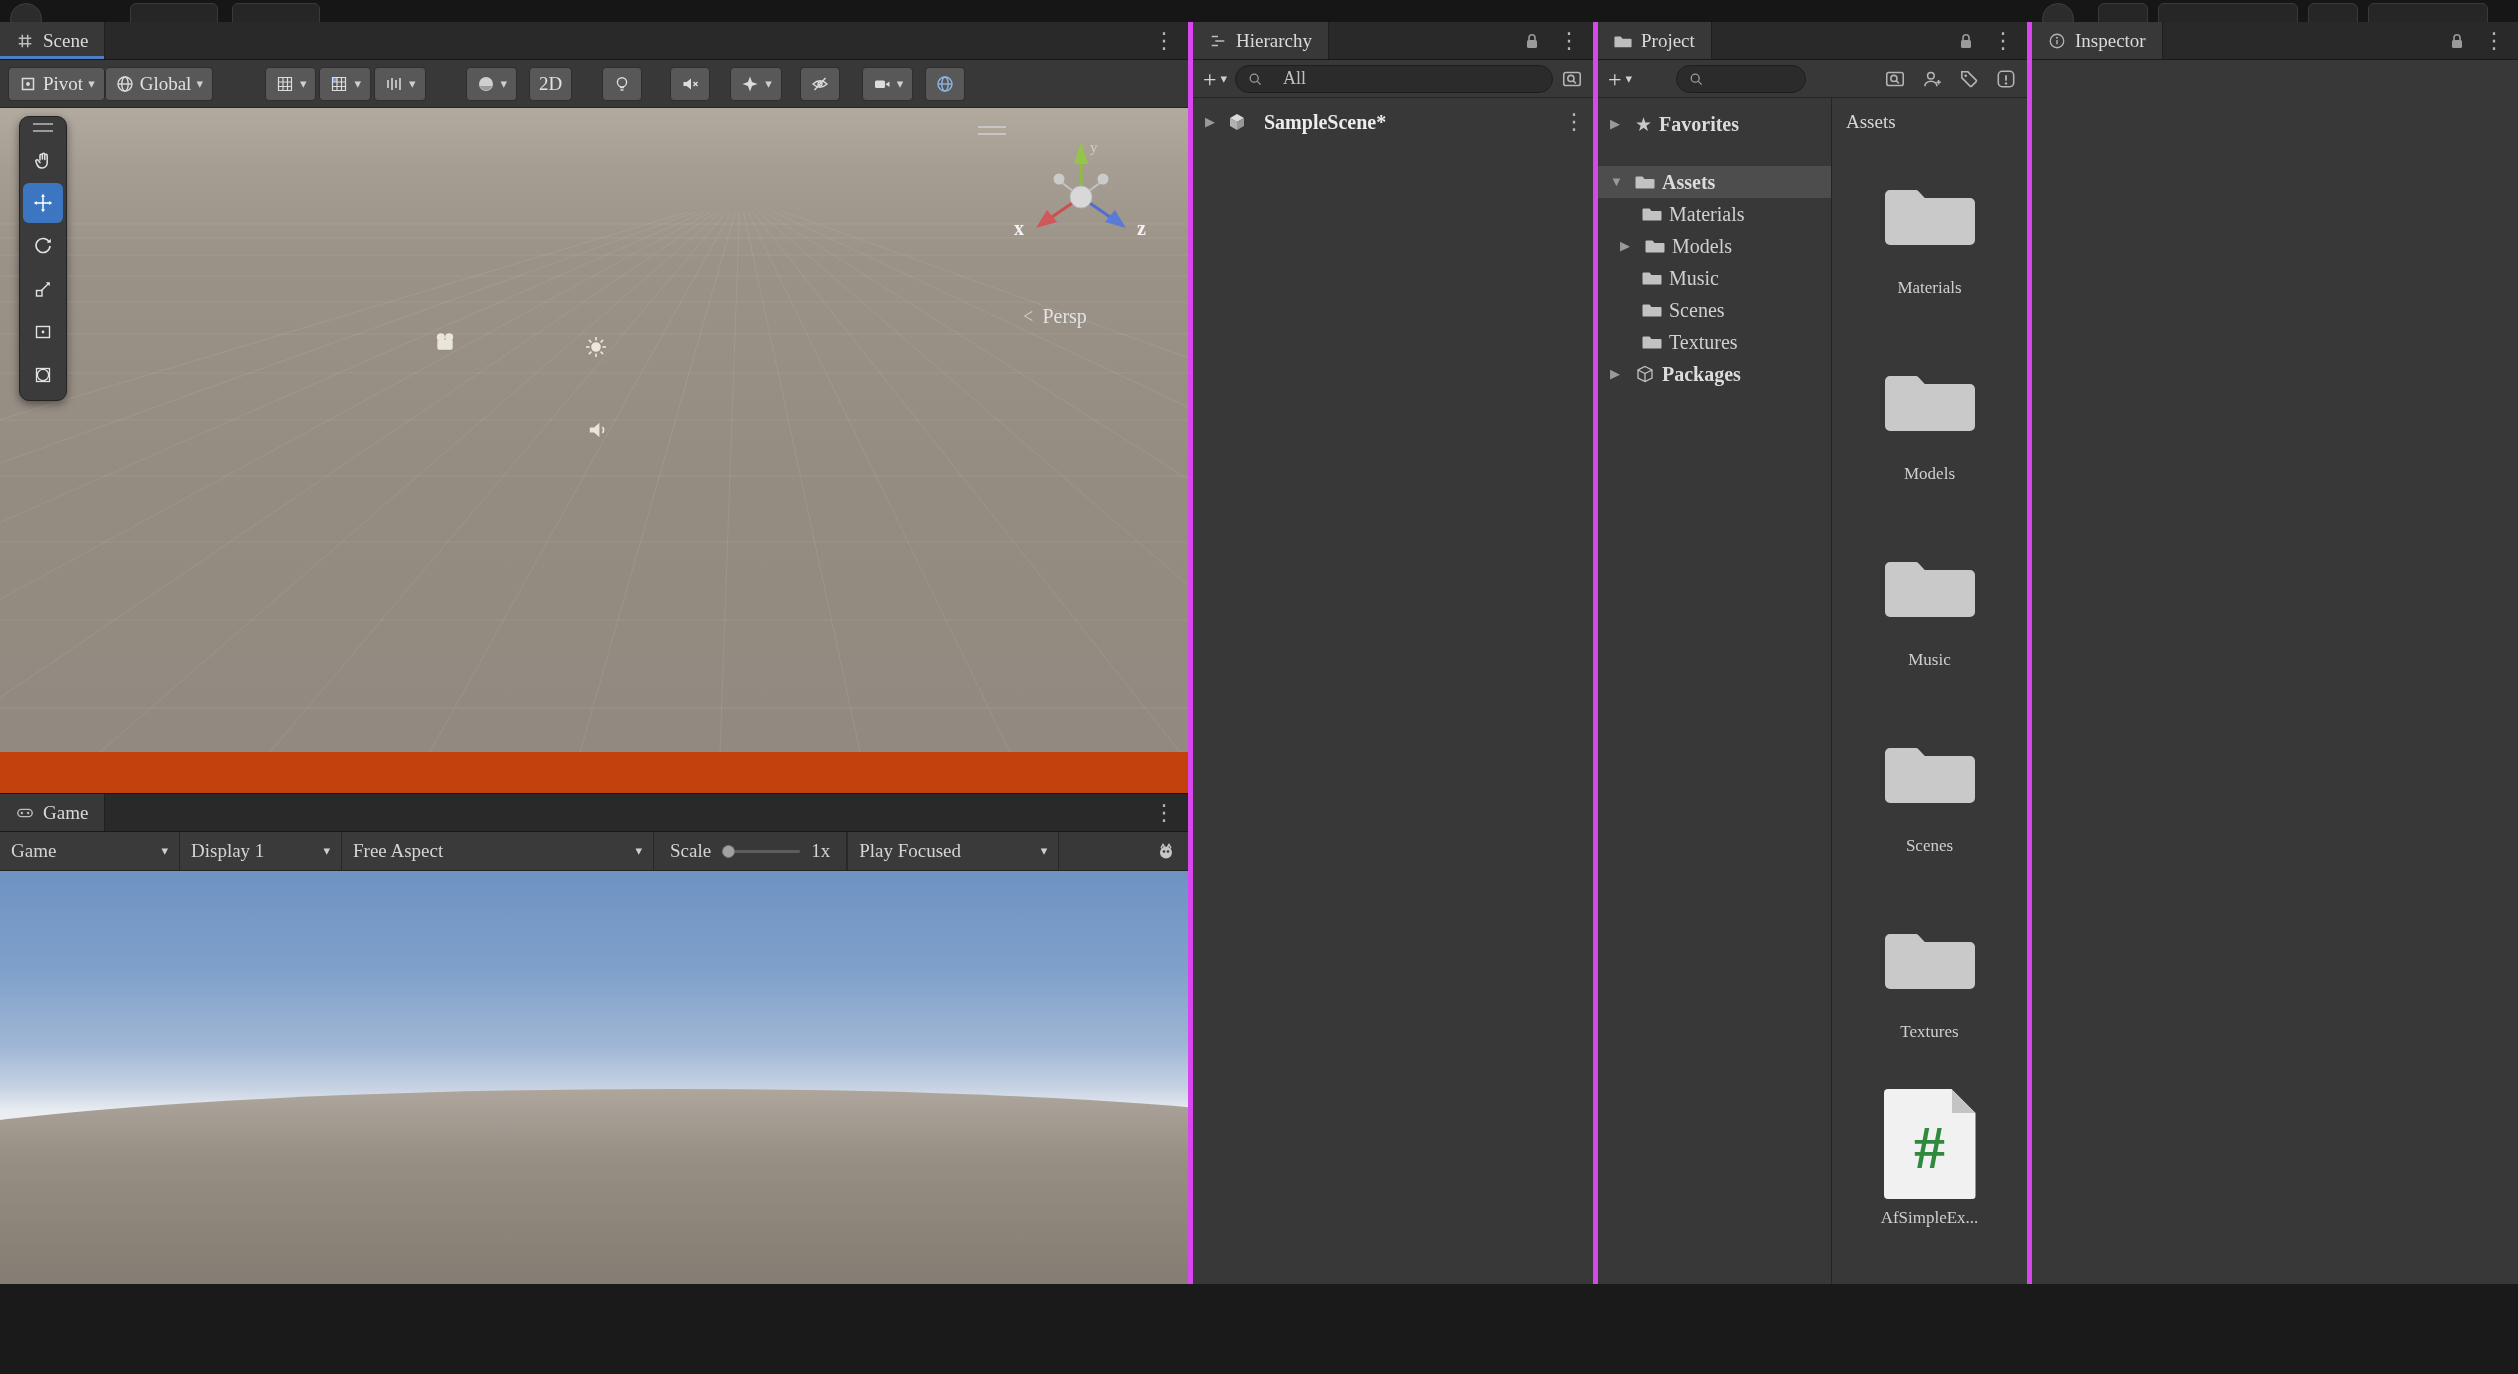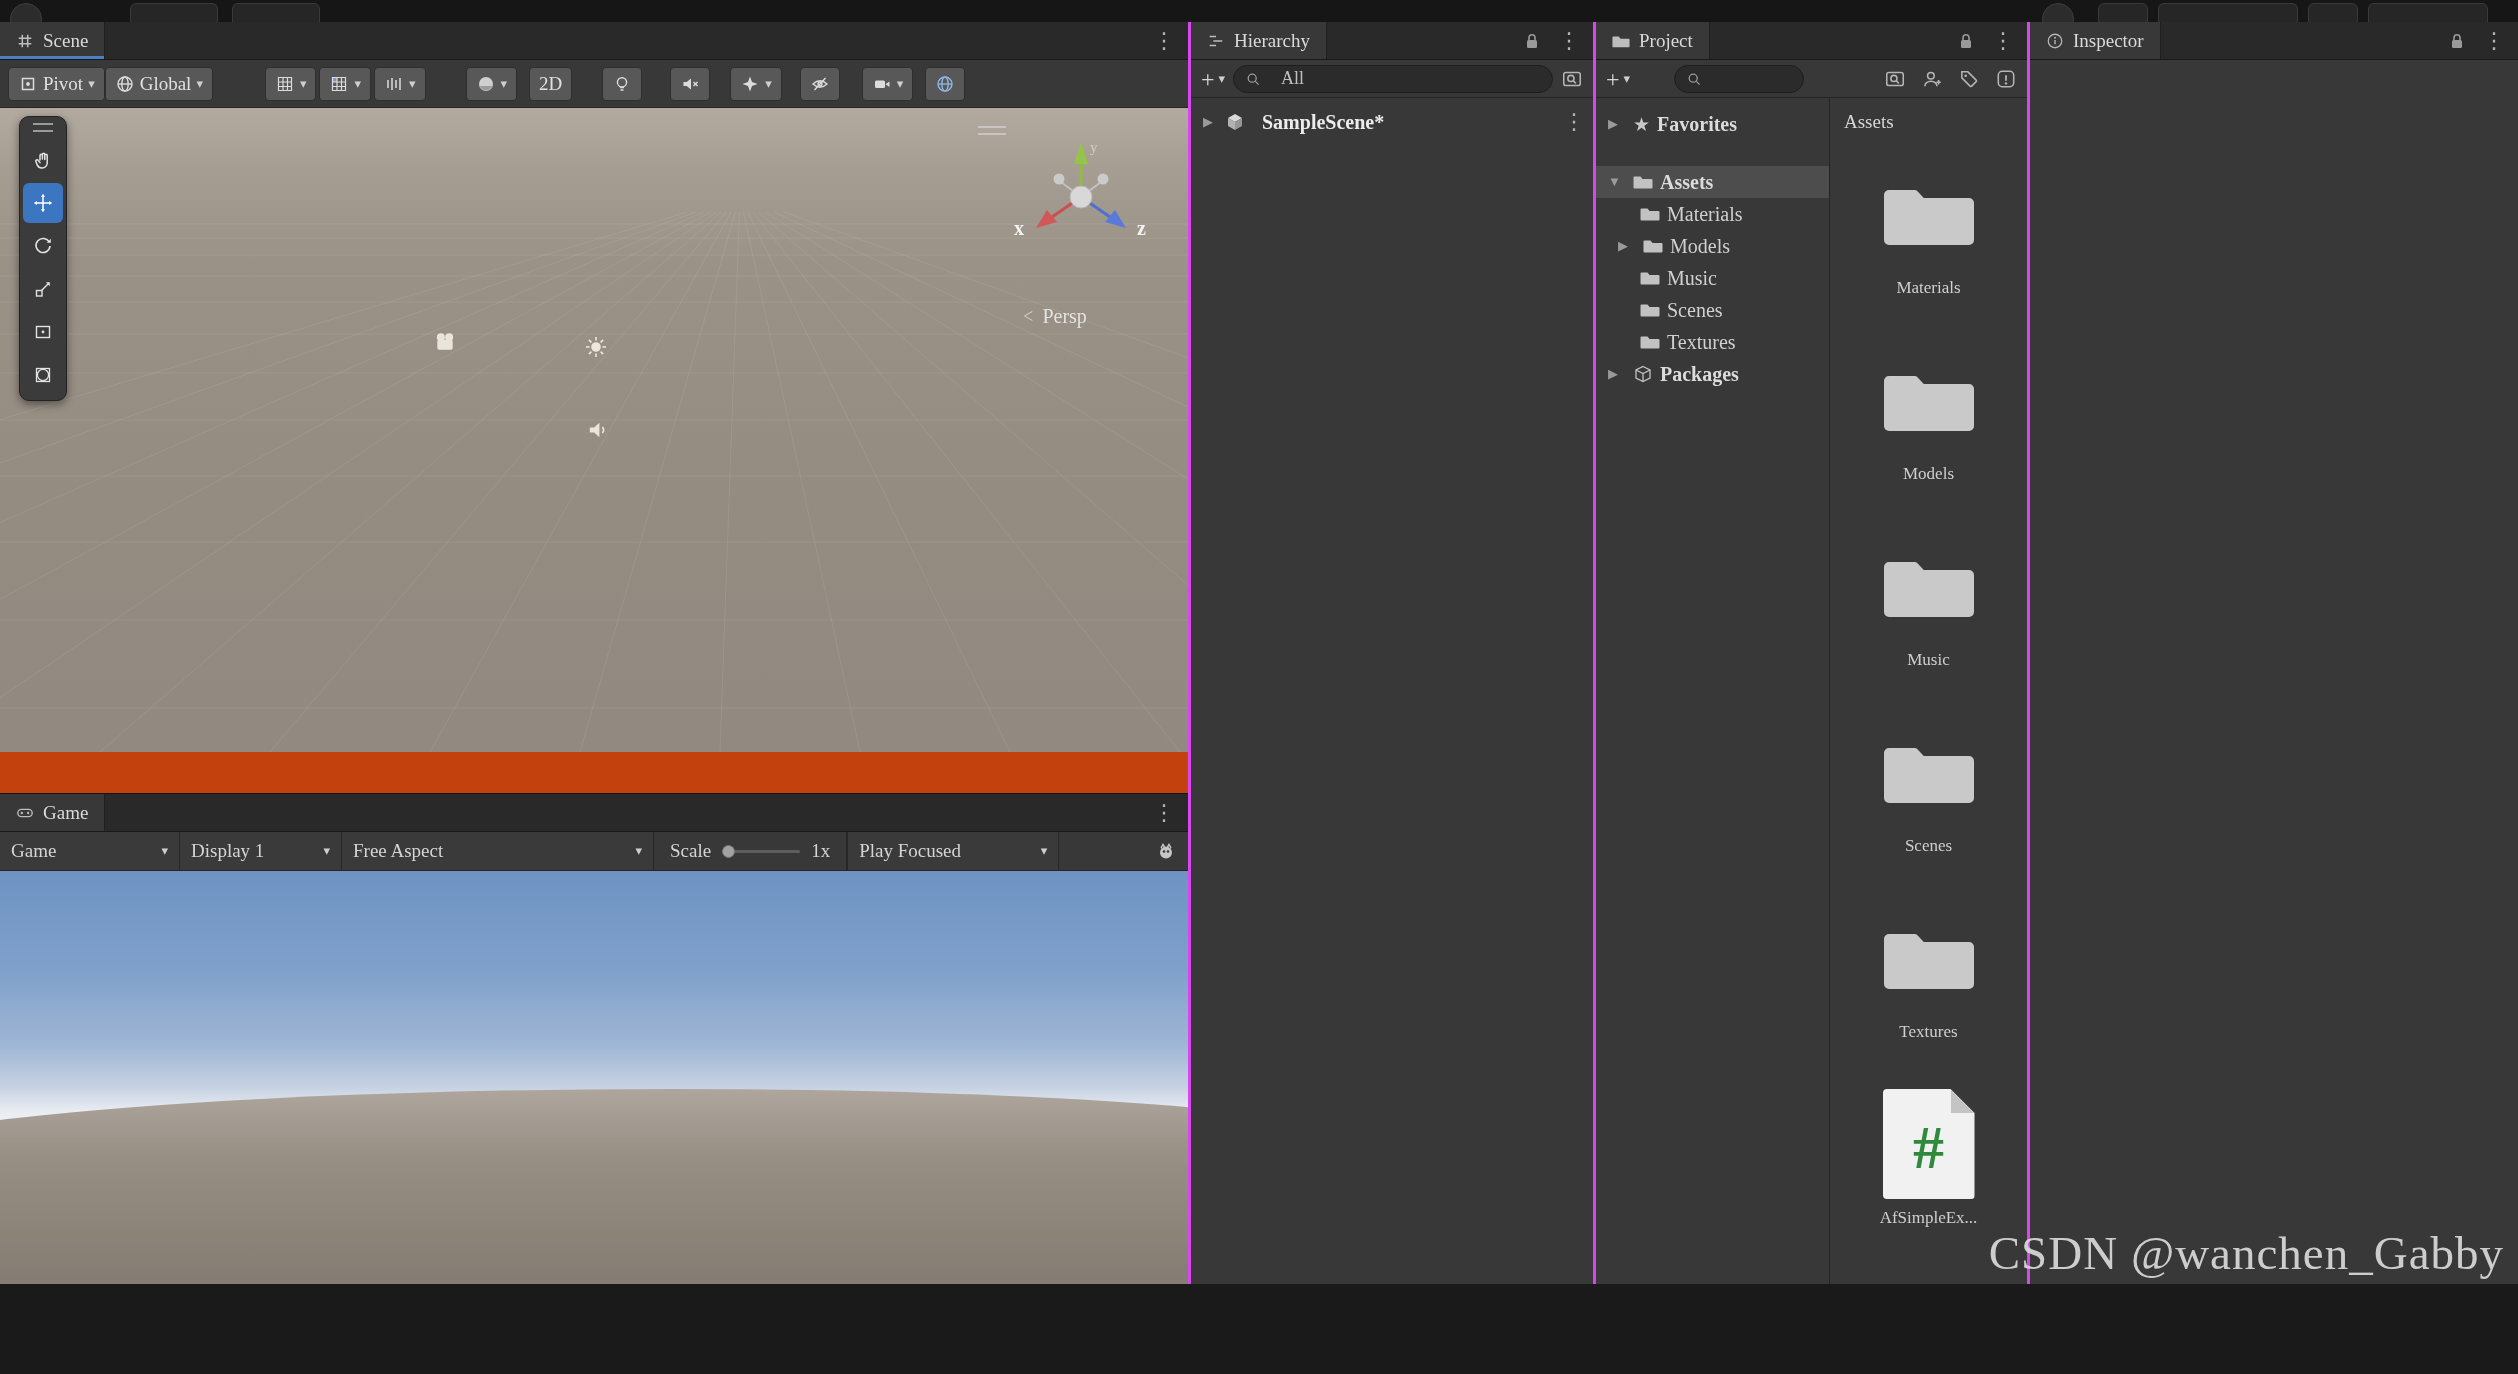--- a/index.html
+++ b/index.html
@@ -7,21 +7,21 @@
   .app {
     position:relative; width:2518px; height:1284px; overflow:hidden;
     background:#c2410c; font-family:Liberation Serif, serif;
     color:#d2d2d2; -webkit-user-select:none; user-select:none;
   }
   
   .topbar { position:absolute; left:0; top:0; width:2518px; height:22px; background:#161616; overflow:hidden; z-index:5; }
   .tb-circle { position:absolute; top:3px; width:32px; height:32px; border-radius:50%; background:#2c2c2c; border:1px solid #3d3d3d; }
   .tb-rect { position:absolute; top:3px; height:30px; border-radius:6px; background:#262626; border:1px solid #3a3a3a; }
   
-  .col { position:absolute; top:22px; bottom:0; background:#383838; border-left:3px solid #d946ef; }
+  .col { position:absolute; top:22px; bottom:0; background:#383838; border-left:5px solid #d946ef; }
   .tabs { height:38px; background:#292929; border-bottom:1px solid #191919; display:flex; align-items:stretch; }
   .tab { display:flex; align-items:center; gap:9px; padding:0 16px; background:#383838; font-size:19px; color:#dadada; position:relative; border-right:1px solid #1f1f1f; }
   .tab.focused::after { content:""; position:absolute; left:0; right:0; bottom:0; height:3px; background:#4c7fc4; }
   .tabs-right { margin-left:auto; display:flex; align-items:center; gap:18px; padding-right:13px; }
   .kebab { font-size:22px; color:#b4b4b4; line-height:1; }
   .ticon { width:18px; height:18px; }
   .toolbar { background:#383838; border-bottom:1px solid #252525; display:flex; align-items:center; }
   
   .scene-toolbar { height:48px; padding:0 8px; }
   .tbtn { height:34px; background:#585858; border:1px solid #2e2e2e; border-radius:4px; display:flex; align-items:center; padding:0 9px; gap:5px; font-size:19px; color:#e0e0e0; }
@@ -643,14 +643,13 @@
         <svg width="16" height="18" viewBox="0 0 16 18">
             <rect x="3" y="8" width="10" height="8" rx="1.5" fill="#9a9a9a"></rect>
             <path d="M5 8V5.8a3 3 0 0 1 6 0V8" stroke="#9a9a9a" stroke-width="1.6" fill="none"></path>
           </svg>
         <span class="kebab">⋮</span>
       </div>
     </div>
     <div style="height:calc(100% - 38px)"></div>
   </section>
 
-  <div class="watermark">CSDN @wanchen_Gabby</div>
 </div>
 
 </body></html>

